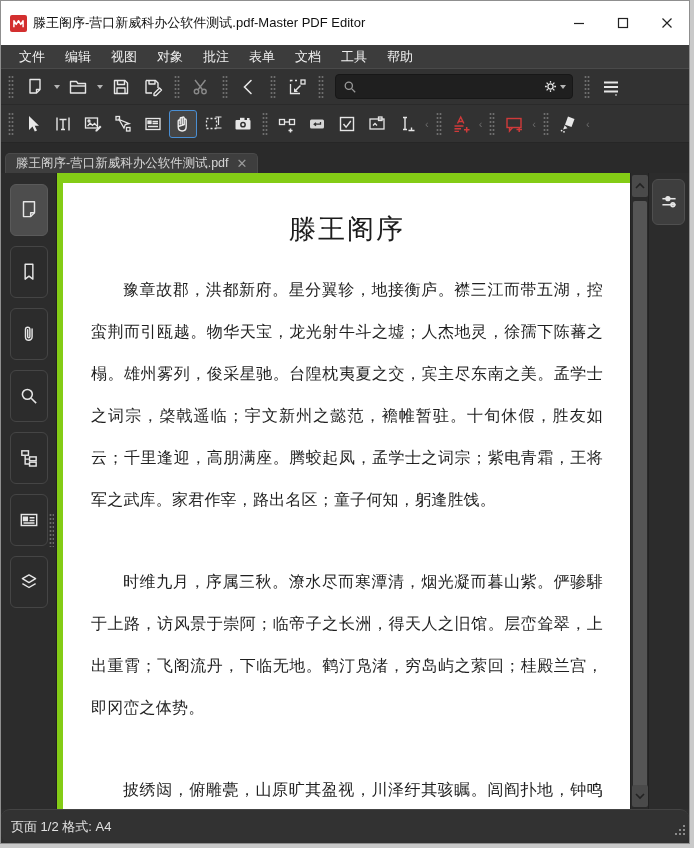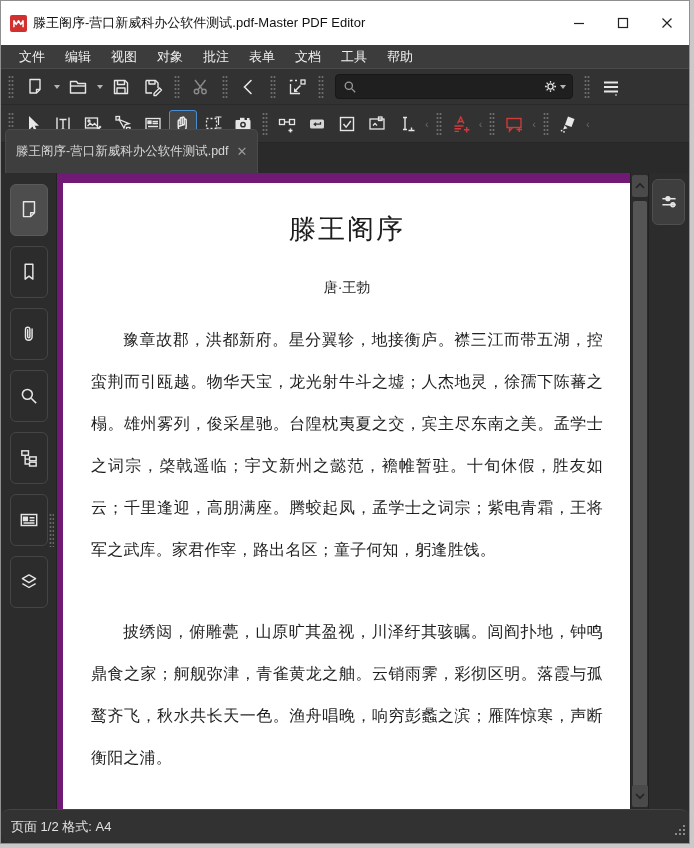--- a/index.html
+++ b/index.html
@@ -34,36 +34,36 @@
   .caret { width:0; height:0; border-left:3.5px solid transparent; border-right:3.5px solid transparent;
     border-top:4px solid #b5b5b5; margin-left:1px; }
   .overflow-chevron { color:#6a6a6a; font-size:11px; padding:0 2px; }
   .searchbox { width:238px; height:25px; background:#1f1f1f; border:1px solid #171717; border-radius:4px;
     display:flex; align-items:center; padding:0 6px; margin:0 4px; }
   .searchbox input { flex:1 1 auto; background:transparent; border:none; outline:none; color:#ddd;
     font-size:12px; min-width:0; }
 
   
   .tabbar { height:30px; background:#2a2a2a; display:flex; align-items:flex-end; padding-left:4px; flex:0 0 auto; }
-  .tab { height:44px; background:#3e3e3e; border:1px solid #4a4a4a; border-bottom:none;
+  .tab { height:20px; background:#3e3e3e; border:1px solid #4a4a4a; border-bottom:none;
     border-radius:5px 5px 0 0; display:flex; align-items:center; padding:0 10px; gap:8px; }
   .tab-label { color:#d6d6d6; font-size:12.5px; white-space:nowrap; }
   .tab-close { color:#9a9a9a; font-size:13px; line-height:1; }
 
   
   .main { flex:1 1 auto; display:flex; min-height:0; background:#262626; }
   .sidebar { width:56px; background:#2c2c2c; border-right:1px solid #222; padding-top:11px;
     display:flex; flex-direction:column; align-items:center; gap:10px; position:relative; }
   .side-btn { width:38px; height:52px; border:1px solid #454545; border-radius:6px;
     display:flex; align-items:center; justify-content:center; background:transparent; }
   .side-btn.active { background:#4d4d4d; border-color:#5a5a5a; }
   .side-splitter { position:absolute; right:2px; top:340px; width:5px; height:34px;
     background-image:radial-gradient(#6a6a6a 1px, transparent 1.1px); background-size:3px 4px; }
 
-  .docarea { flex:1 1 auto; position:relative; overflow:hidden; background:#701a75; }
+  .docarea { flex:1 1 auto; position:relative; overflow:hidden; background:#84cc16; }
   .page { position:absolute; left:6px; top:10px; width:568px; height:740px; background:#ffffff;
     padding:16px 28px 0 28px; overflow:hidden; }
   .doc-title { text-align:center; font-size:27px; color:#1c1c1c; margin-top:12px; letter-spacing:2px; }
   .doc-author { text-align:center; font-size:14px; color:#222; margin-top:32px; }
   .doc-p { font-size:16px; line-height:42px; color:#1f1f1f; text-align:justify; text-indent:2em;
     margin-top:40px; letter-spacing:0.2px; }
   .doc-p:first-of-type { margin-top:22px; }
 
   .vscroll { width:18px; background:#2a2a2a; border-left:1px solid #222; position:relative; flex:0 0 auto; }
   .scroll-arrow { position:absolute; left:1px; width:16px; height:22px; background:#4a4a4a;
@@ -372,22 +372,22 @@
             <path d="M10 3.5l6 3.5-6 3.5-6-3.5z"></path>
             <path d="M4 11.5l6 3.5 6-3.5"></path>
           </svg>
       </span>
       <span class="side-splitter"></span>
     </div>
 
     <div class="docarea">
       <div class="page">
         <div class="doc-title">滕王阁序</div>
-        <div class="doc-author">唐·王勃</div>
         <p class="doc-p">豫章故郡，洪都新府。星分翼轸，地接衡庐。襟三江而带五湖，控蛮荆而引瓯越。物华天宝，龙光射牛斗之墟；人杰地灵，徐孺下陈蕃之榻。雄州雾列，俊采星驰。台隍枕夷夏之交，宾主尽东南之美。孟学士之词宗，棨戟遥临；宇文新州之懿范，襜帷暂驻。十旬休假，胜友如云；千里逢迎，高朋满座。腾蛟起凤，孟学士之词宗；紫电青霜，王将军之武库。家君作宰，路出名区；童子何知，躬逢胜饯。</p>
+        <p class="doc-p">时维九月，序属三秋。潦水尽而寒潭清，烟光凝而暮山紫。俨骖騑于上路，访风景于崇阿；临帝子之长洲，得天人之旧馆。层峦耸翠，上出重霄；飞阁流丹，下临无地。鹤汀凫渚，穷岛屿之萦回；桂殿兰宫，即冈峦之体势。</p>
         <p class="doc-p">披绣闼，俯雕甍，山原旷其盈视，川泽纡其骇瞩。闾阎扑地，钟鸣鼎食之家；舸舰弥津，青雀黄龙之舳。云销雨霁，彩彻区明。落霞与孤鹜齐飞，秋水共长天一色。渔舟唱晚，响穷彭蠡之滨；雁阵惊寒，声断衡阳之浦。</p>
 
       </div>
     </div>
 
     <div class="vscroll">
       <span class="scroll-arrow up">
         <svg width="10" height="8" viewBox="0 0 10 8">
             <path d="M1 6l4-4 4 4" fill="none" stroke="#222" stroke-width="1.6"></path>
           </svg>

